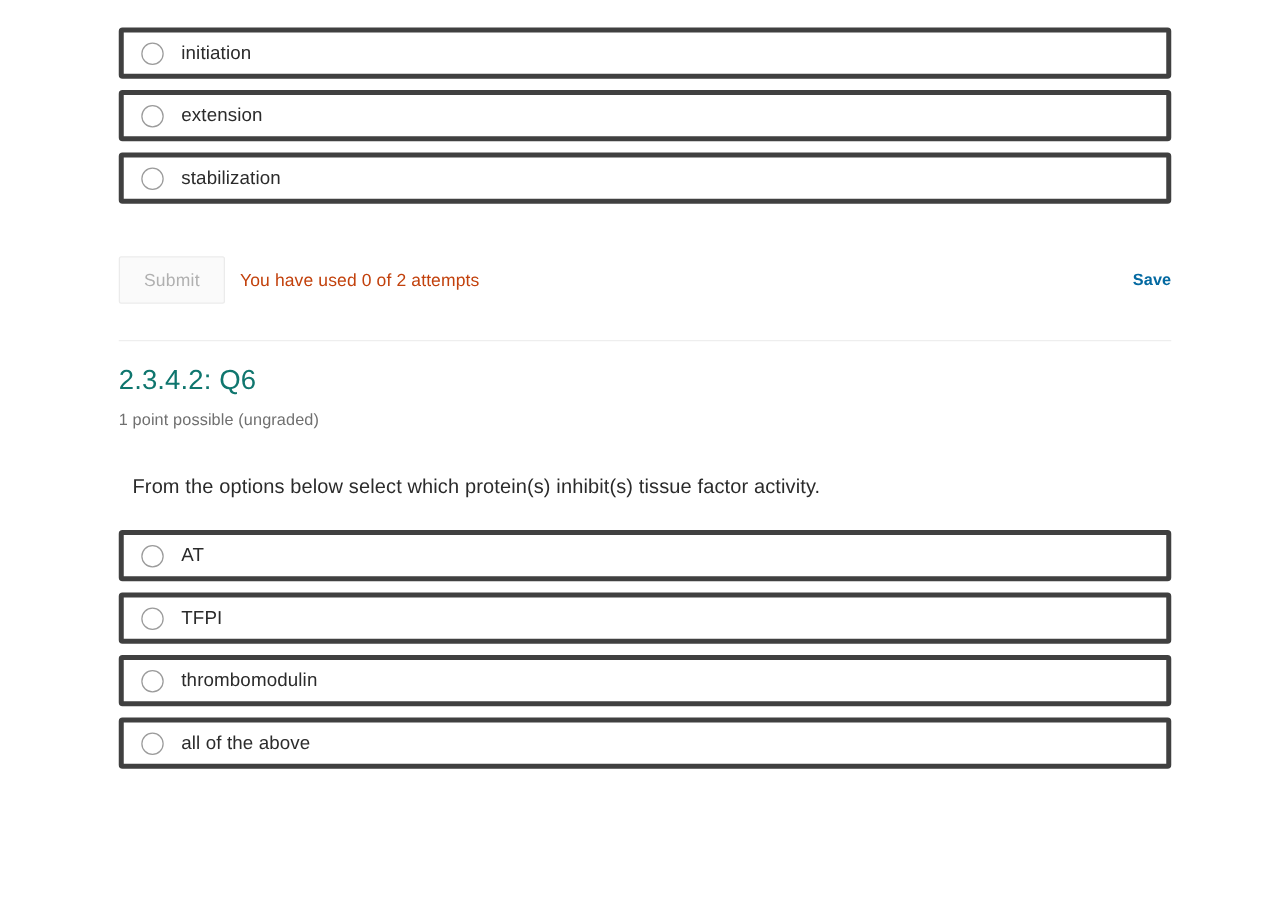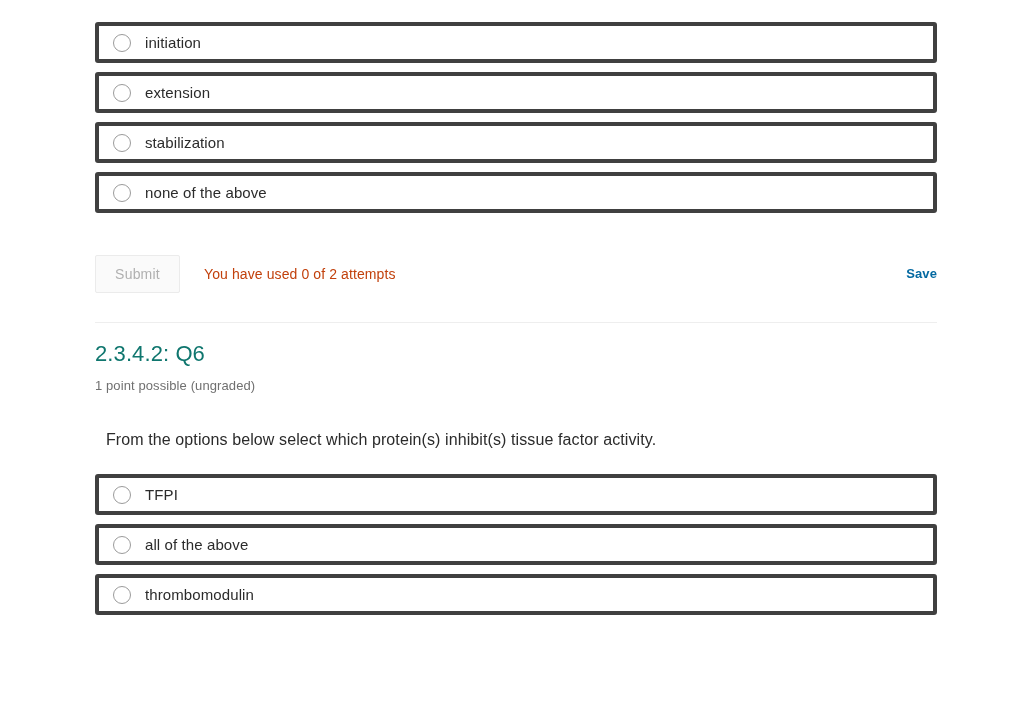--- a/index.html
+++ b/index.html
@@ -74,21 +74,20 @@
     letter-spacing: 0.1px;
   }
 
   
   .submit-bar {
     position: relative;
     display: flex;
     align-items: center;
     margin-top: 42px;
     height: 38px;
-    gap: 12px;
   }
   .submit-button {
     width: 85px;
     height: 38px;
     background: #fafafa;
     border: 1px solid #ebebeb;
     border-radius: 2px;
     color: #b0b0b0;
     font-size: 14px;
     font-family: "Liberation Sans", sans-serif;
@@ -164,24 +163,20 @@
         <li class="option-row">
           <span class="radio"></span>
           <span class="option-label">extension</span>
         </li>
 
         <li class="option-row">
           <span class="radio"></span>
           <span class="option-label">stabilization</span>
         </li>
 
-        <li class="option-row">
-          <span class="radio"></span>
-          <span class="option-label">none of the above</span>
-        </li>
 
       </ul>
 
       <div class="submit-bar">
         <button class="submit-button">Submit</button>
         <span class="attempts-text">You have used 0 of 2 attempts</span>
         <a class="save-link">Save</a>
       </div>
 
     </div>
@@ -191,34 +186,38 @@
     <div>
 
       <h2 class="section-title">2.3.4.2: Q6</h2>
 
       <p class="section-sub">1 point possible (ungraded)</p>
 
       <p class="section-question">From the options below select which protein(s) inhibit(s) tissue factor activity.</p>
 
       <ul class="option-list second">
 
+        <li class="option-row">
+          <span class="radio"></span>
+          <span class="option-label">AT</span>
+        </li>
 
         <li class="option-row">
           <span class="radio"></span>
           <span class="option-label">TFPI</span>
         </li>
 
         <li class="option-row">
           <span class="radio"></span>
+          <span class="option-label">thrombomodulin</span>
+        </li>
+
+        <li class="option-row">
+          <span class="radio"></span>
           <span class="option-label">all of the above</span>
-        </li>
-
-        <li class="option-row">
-          <span class="radio"></span>
-          <span class="option-label">thrombomodulin</span>
         </li>
 
       </ul>
 
     </div>
 
   </div>
 </div>
 
 </body></html>

